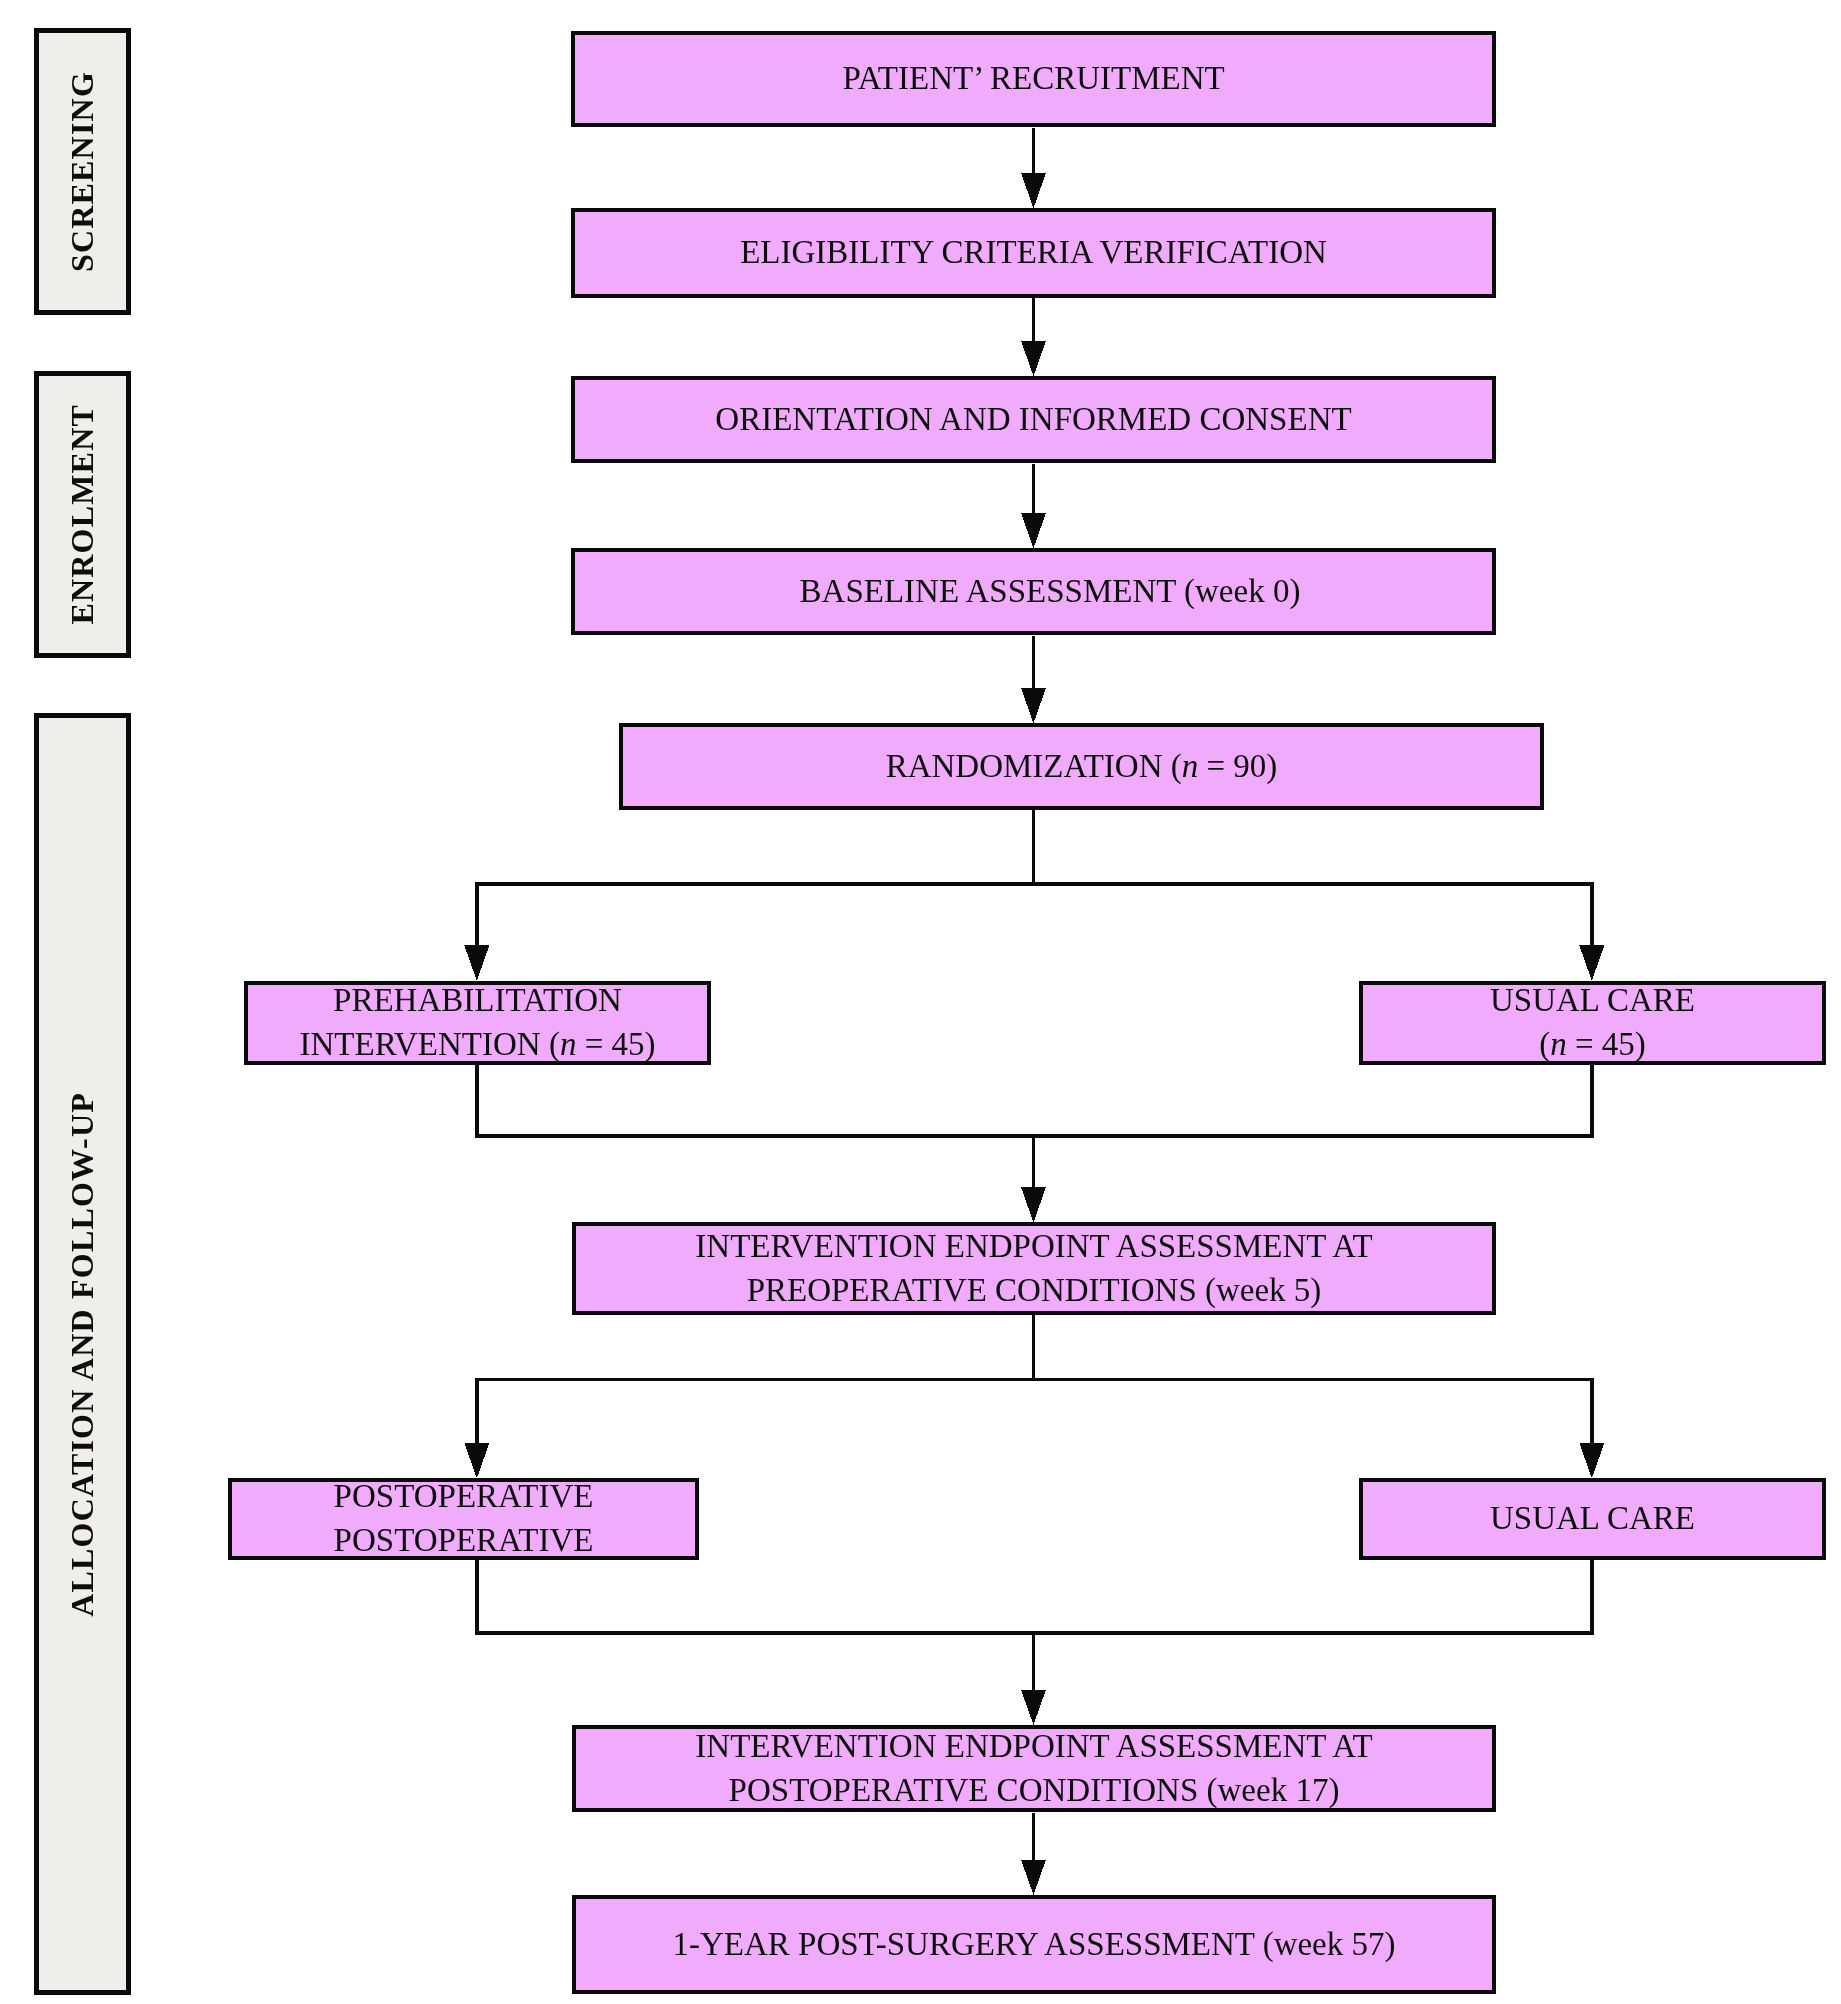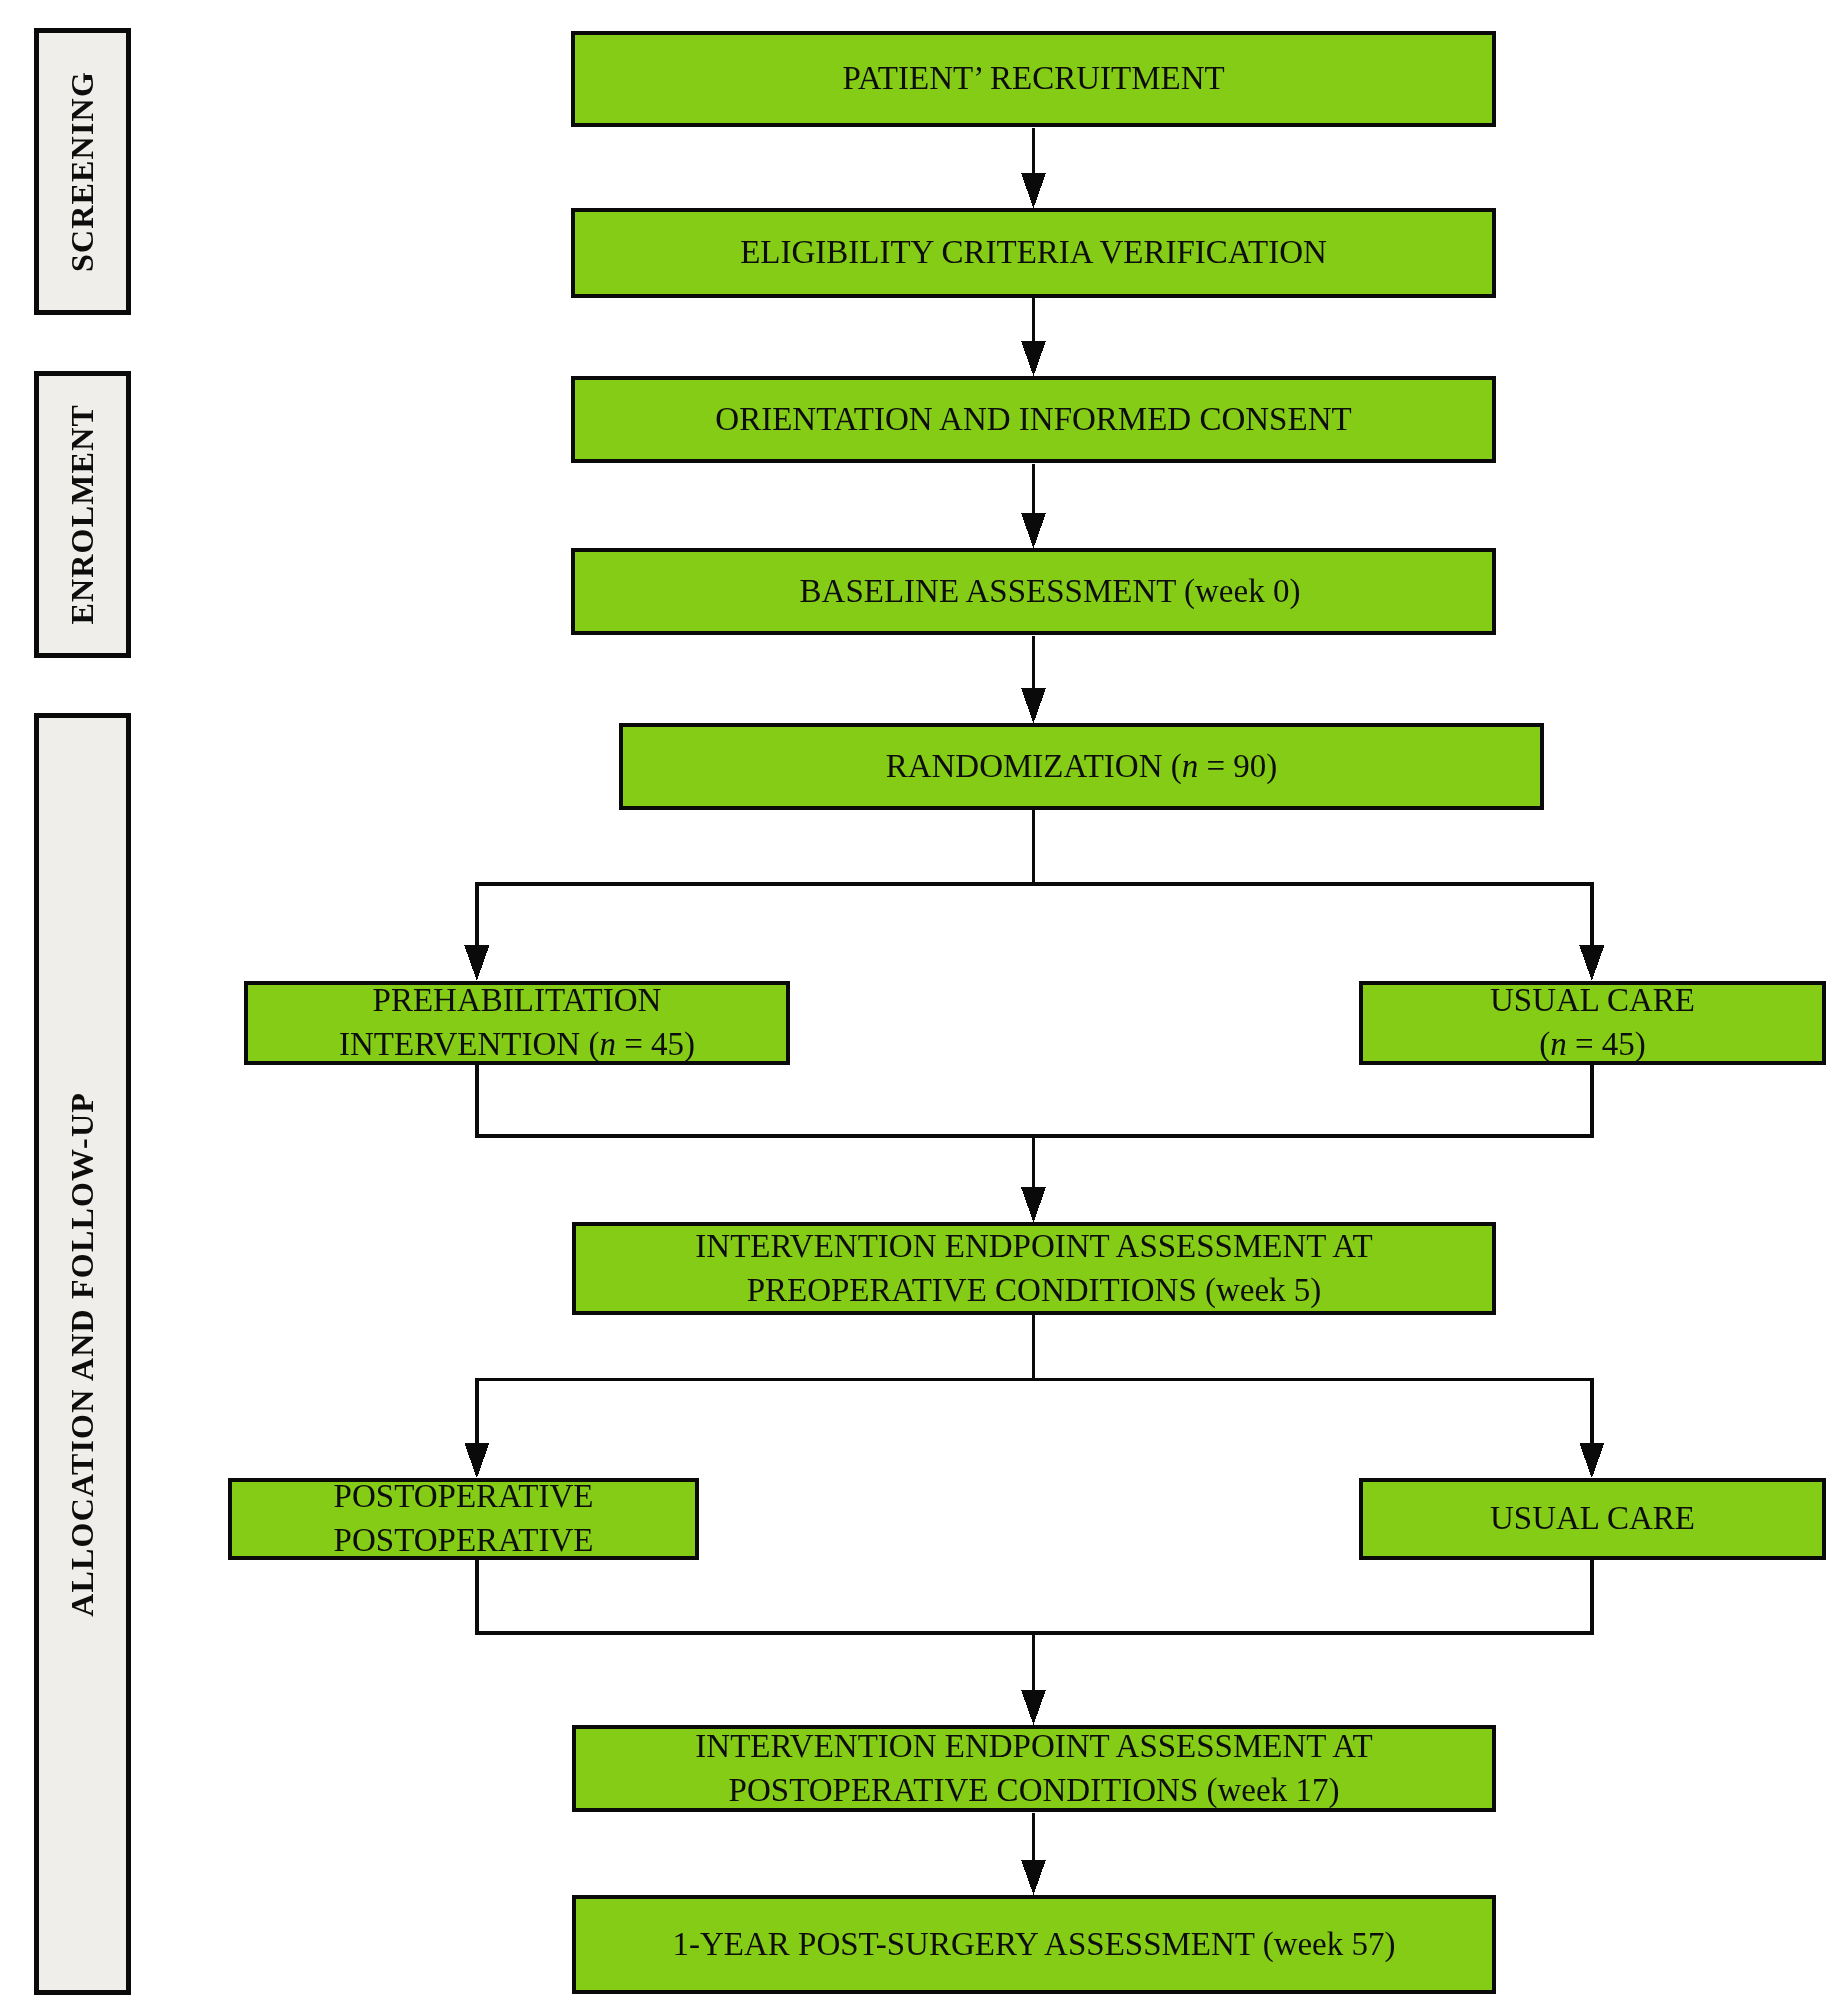--- a/index.html
+++ b/index.html
@@ -42,39 +42,39 @@
     white-space: nowrap;
   }
   #phase-screening  { left: 34px;  top: 28px;   width: 97px; height: 287px; }
   #phase-enrolment  { left: 34px;  top: 371px;  width: 97px; height: 287px; }
   #phase-allocation { left: 34px;  top: 713px; width: 97px; height: 1282px; }
 
   
   .node {
     position: absolute;
     z-index: 2;
-    background: #84cc16;
+    background: #f0abfc;
     border: 4.2px solid #0a0a0a;
     box-sizing: border-box;
     display: flex;
     flex-direction: column;
     align-items: center;
     justify-content: center;
     text-align: center;
     font-size: 33px;
     line-height: 1.32;
   }
   .node .it { font-style: italic; }
 
   #b-recruitment    { left: 571px; top: 31px;   width: 925px; height: 96px; }
   #b-eligibility    { left: 571px; top: 208px;  width: 925px; height: 90px; }
   #b-consent        { left: 571px; top: 376px;  width: 925px; height: 87px; }
   #b-baseline       { left: 571px; top: 548px; width: 925px; height: 87px; padding-left: 33px; }
   #b-randomization  { left: 571px; top: 723px; width: 925px; height: 87px; margin-left: 48px; }
-  #b-prehab         { left: 244px;  top: 981px; width: 546px; height: 84px; }
+  #b-prehab         { left: 244px;  top: 981px; width: 467px; height: 84px; }
   #b-usual1         { left: 1359px; top: 981px; width: 467px; height: 84px; }
   #b-preop          { left: 572px; top: 1222px; width: 924px; height: 93px; }
   #b-postopint      { left: 228px;  top: 1478px; width: 471px; height: 82px; }
   #b-usual2         { left: 1359px; top: 1478px; width: 467px; height: 82px; }
   #b-postopassess   { left: 572px; top: 1725px; width: 924px; height: 87px; }
   #b-oneyear        { left: 572px; top: 1895px; width: 924px; height: 99px; }
 </style>
 </head>
 <body>
 

